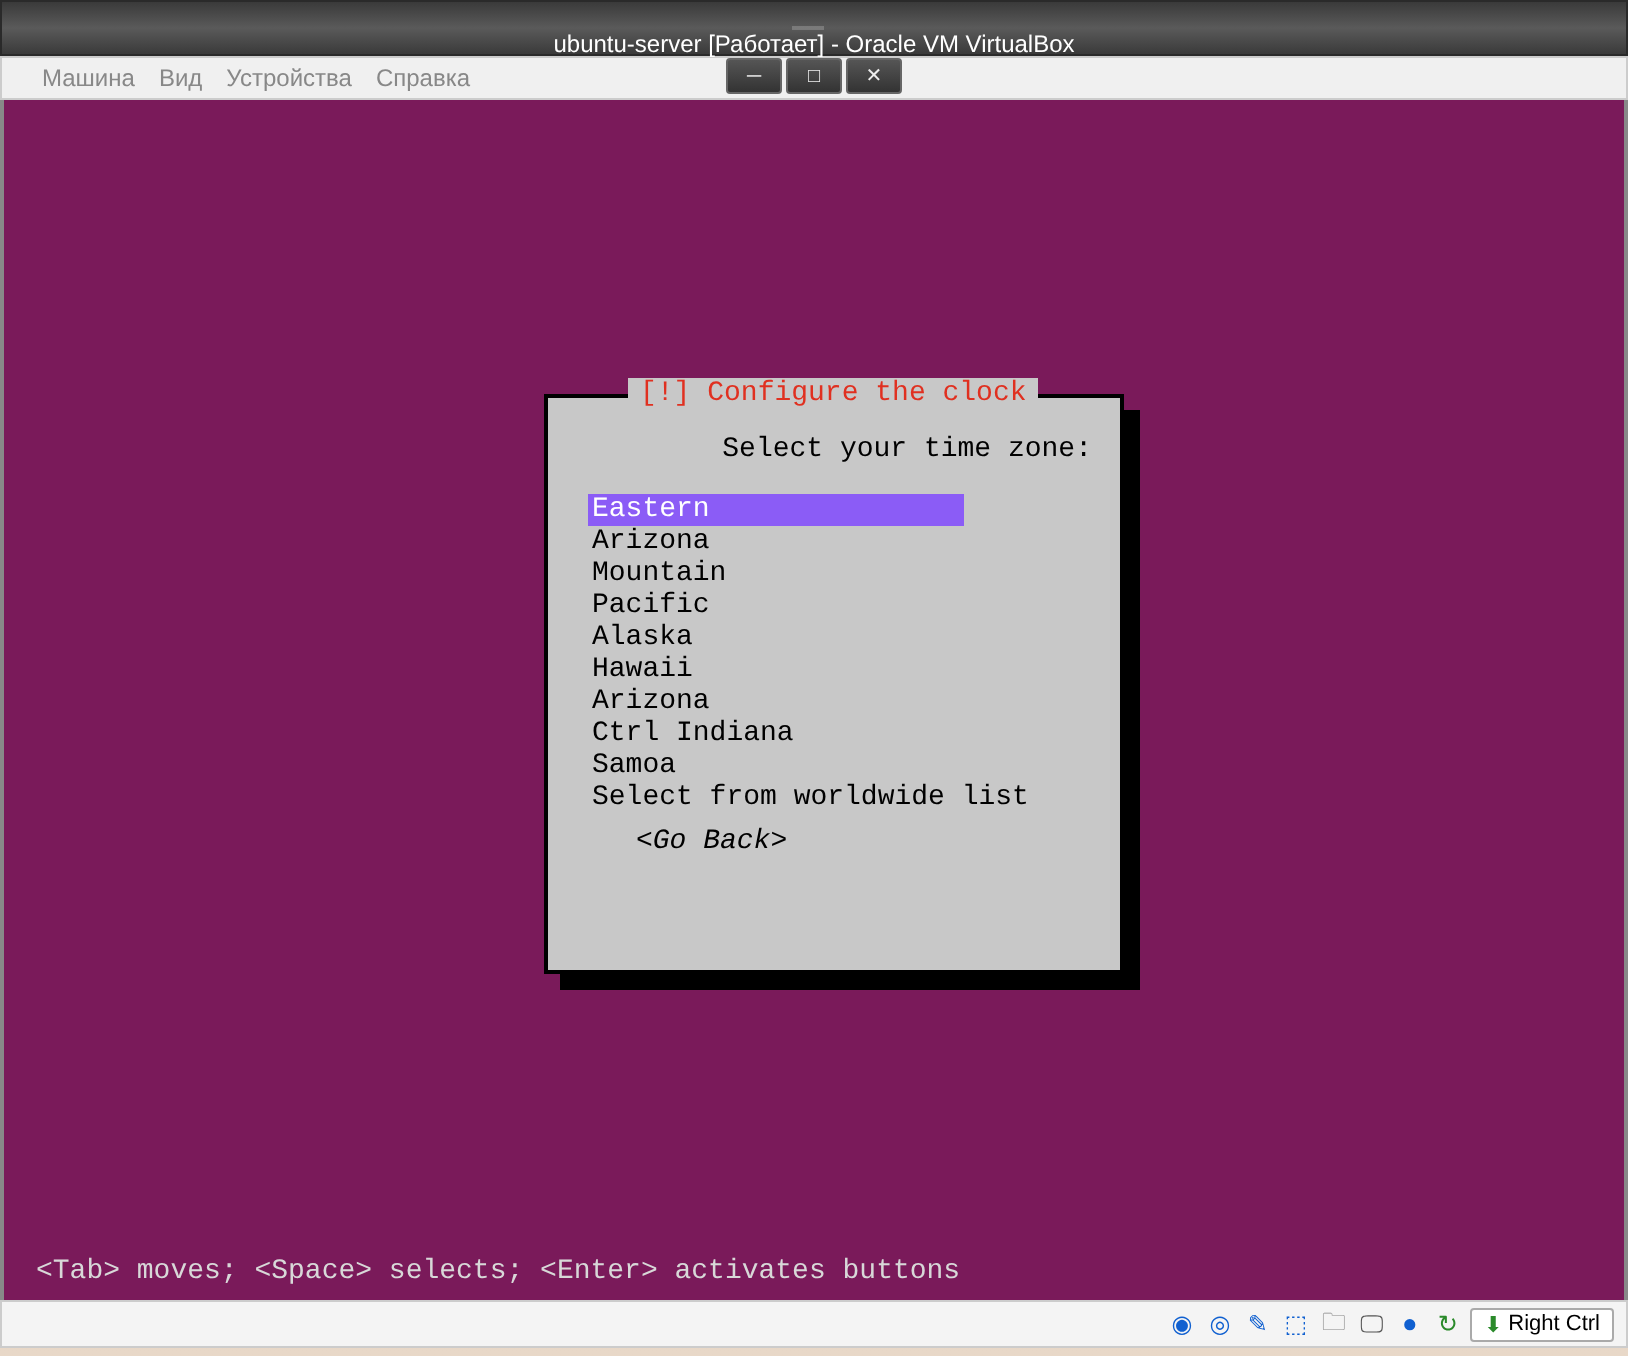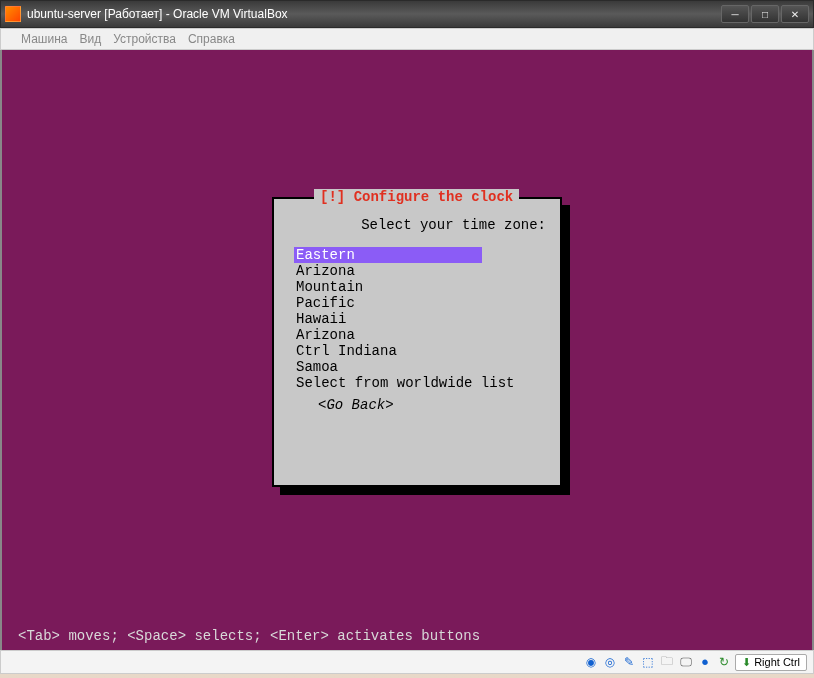--- a/index.html
+++ b/index.html
@@ -15,20 +15,21 @@
 
 
 .titlebar {
   height: 28px;
   background: linear-gradient(to bottom, #3a3a3a 0%, #5a5a5a 50%, #3a3a3a 100%);
   border: 1px solid #2a2a2a;
   display: flex;
   align-items: center;
   padding: 12px 4px;
   color: #fff;
+  flex-direction: column;
 }
 .titlebar .app-icon {
   width: 16px; height: 16px;
   background: linear-gradient(135deg,#ff8c00,#ff4500);
   margin-right: 6px;
   border: 1px solid #fff3;
 }
 .titlebar .title { flex: 1; font-size: 12px; }
 .win-btns { display: flex; gap: 2px; }
 .win-btn {
@@ -86,21 +87,21 @@
   background: #c8c8c8;
   border: 2px solid #000;
   color: #000;
 }
 .dialog-title {
   position: absolute;
   top: -10px; left: 40px;
   background: #c8c8c8;
   padding: 0 6px;
   color: #e03020;
-  font-weight: bold;
+  font-weight: normal;
 }
 .dialog-body {
   padding: 18px 14px 10px 14px;
 }
 .prompt { margin-bottom: 14px; text-align: right; }
 .tz-list { margin-left: 6px; }
 .tz-item {
   padding: 0 2px;
   white-space: pre;
   cursor: default;
@@ -182,20 +183,21 @@
         <span> </span>
         <span>Configure the clock</span>
       </div>
       <div class="dialog-body">
         <div class="prompt">Select your time zone:</div>
         <div class="tz-list">
           <div class="tz-item selected">Eastern</div>
           <div class="tz-item">Arizona</div>
           <div class="tz-item">Mountain</div>
           <div class="tz-item">Pacific</div>
+          <div class="tz-item">Alaska</div>
           <div class="tz-item">Hawaii</div>
           <div class="tz-item">Arizona</div>
           <div class="tz-item">Ctrl Indiana</div>
           <div class="tz-item">Samoa</div>
           <div class="tz-item">Select from worldwide list</div>
         </div>
         <div class="go-back">&lt;Go Back&gt;</div>
       </div>
     </div>
 

